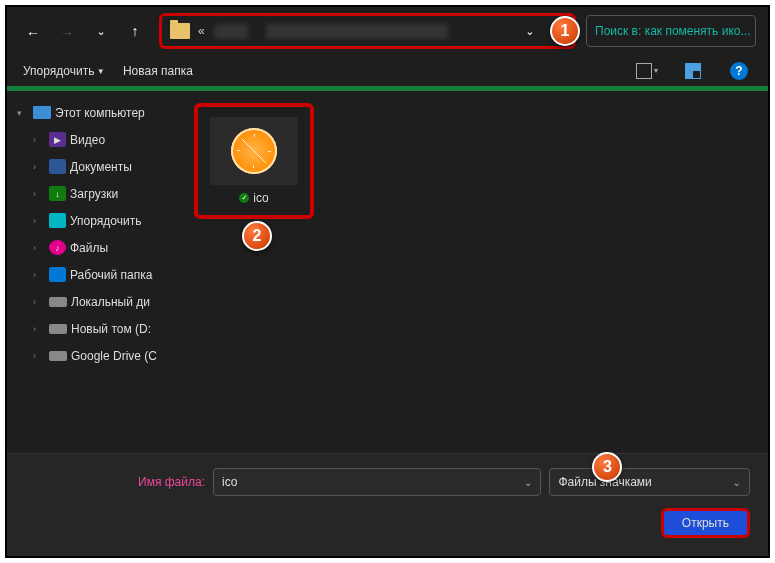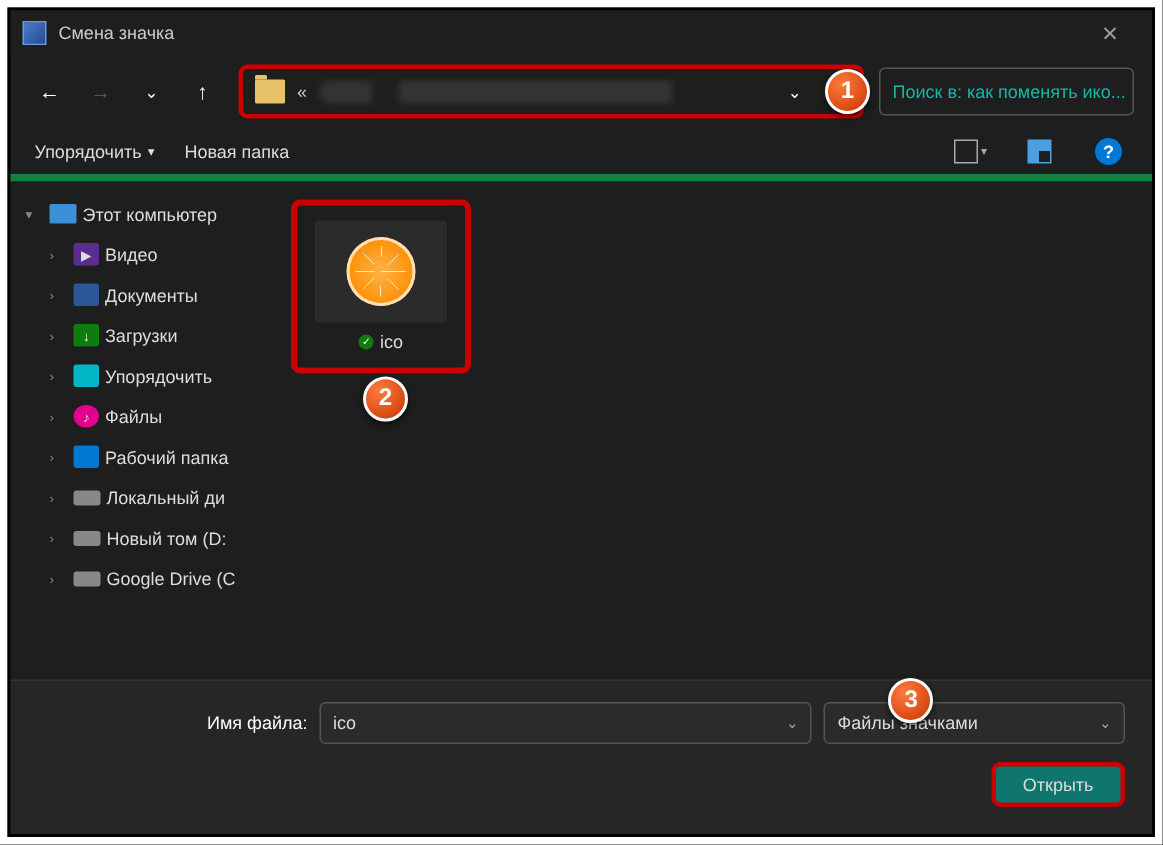--- a/index.html
+++ b/index.html
@@ -43,37 +43,32 @@
 .file-card{width:120px; border:4px solid #c00; border-radius:6px; padding:10px; display:flex;flex-direction:column;align-items:center;gap:6px; position: relative;}
 .thumb{width:88px;height:68px;background:#2b2b2b;display:flex;align-items:center;justify-content:center;border-radius:2px;}
 .orange{width:46px;height:46px;border-radius:50%;background:radial-gradient(circle at center,#ffb347 0%,#ff8c00 75%,#e67300 100%); position: relative; box-shadow:0 0 0 2px #ffcc80 inset;}
 .orange::before{content:"";position:absolute;inset:6px;border-radius:50%;background:
  conic-gradient(#fff 0 2deg,transparent 2deg 45deg,#fff 45deg 47deg,transparent 47deg 90deg,#fff 90deg 92deg,transparent 92deg 135deg,#fff 135deg 137deg,transparent 137deg 180deg,#fff 180deg 182deg,transparent 182deg 225deg,#fff 225deg 227deg,transparent 227deg 270deg,#fff 270deg 272deg,transparent 272deg 315deg,#fff 315deg 317deg,transparent 317deg 360deg); opacity:.75;}
 .orange::after{content:"";position:absolute;inset:0;border-radius:50%;box-shadow:0 0 0 2px #fff inset; opacity:.4;}
 .file-name{font-size:12px;color:#ddd;display:flex;align-items:center;gap:4px;}
 .check-i{width:10px;height:10px;border-radius:50%;background:#107c10;display:flex;align-items:center;justify-content:center;color:#fff;font-size:7px;}
 .bottom{padding:14px 18px 18px;background:#262626;border-top:1px solid #333;position:relative;}
 .row1{display:flex;align-items:center;gap:8px;margin-bottom:12px;}
-.row1 .lbl{font-size:12px;color:#ffffff; width:180px; text-align:right;}
+.row1 .lbl{font-size:12px;color:#ec4899; width:180px; text-align:right;}
 .select{flex:1;height:28px;border:1px solid #555;border-radius:4px;background:#2b2b2b;color:#ddd;font-size:12px;padding:0 8px;display:flex;align-items:center;justify-content:space-between; position: relative;}
 .select .v{font-size:10px;color:#aaa;}
 .row2{display:flex;justify-content:flex-end;gap:10px;}
-.btn{height:30px;padding:0 22px;border:1px solid #666;border-radius:4px;background:#0f766e;color:#ddd;font-size:12px;display:flex;align-items:center;justify-content:center;}
+.btn{height:30px;padding:0 22px;border:1px solid #666;border-radius:4px;background:#1d4ed8;color:#ddd;font-size:12px;display:flex;align-items:center;justify-content:center;}
 .btn.open{border:3px solid #c00; border-radius:6px; padding:0 18px;}
 .badge{position:absolute;width:30px;height:30px;border-radius:50%;background:radial-gradient(circle at 35% 30%,#ff7a3d,#d84a12 70%,#a83200);border:2px solid #fff;color:#fff;font-weight:bold;font-size:16px;display:flex;align-items:center;justify-content:center;box-shadow:0 2px 4px rgba(0,0,0,.6);z-index:10;}
 </style>
 </head>
 <body>
 
 <div class="window">
-  <div class="titlebar">
-    <div class="app-icon"></div>
-    <div class="title">Смена значка</div>
-    <div class="close">✕</div>
-  </div>
 
   <div class="nav">
     <div class="arrow">←</div>
     <div class="arrow dis">→</div>
     <div class="arrow" style="font-size:11px;">⌄</div>
     <div class="arrow">↑</div>
     <div class="path-wrap">
       <div class="folder-icon"></div>
       <span style="color:#ccc;font-size:12px;">«</span>
       <div class="blurred"></div>

